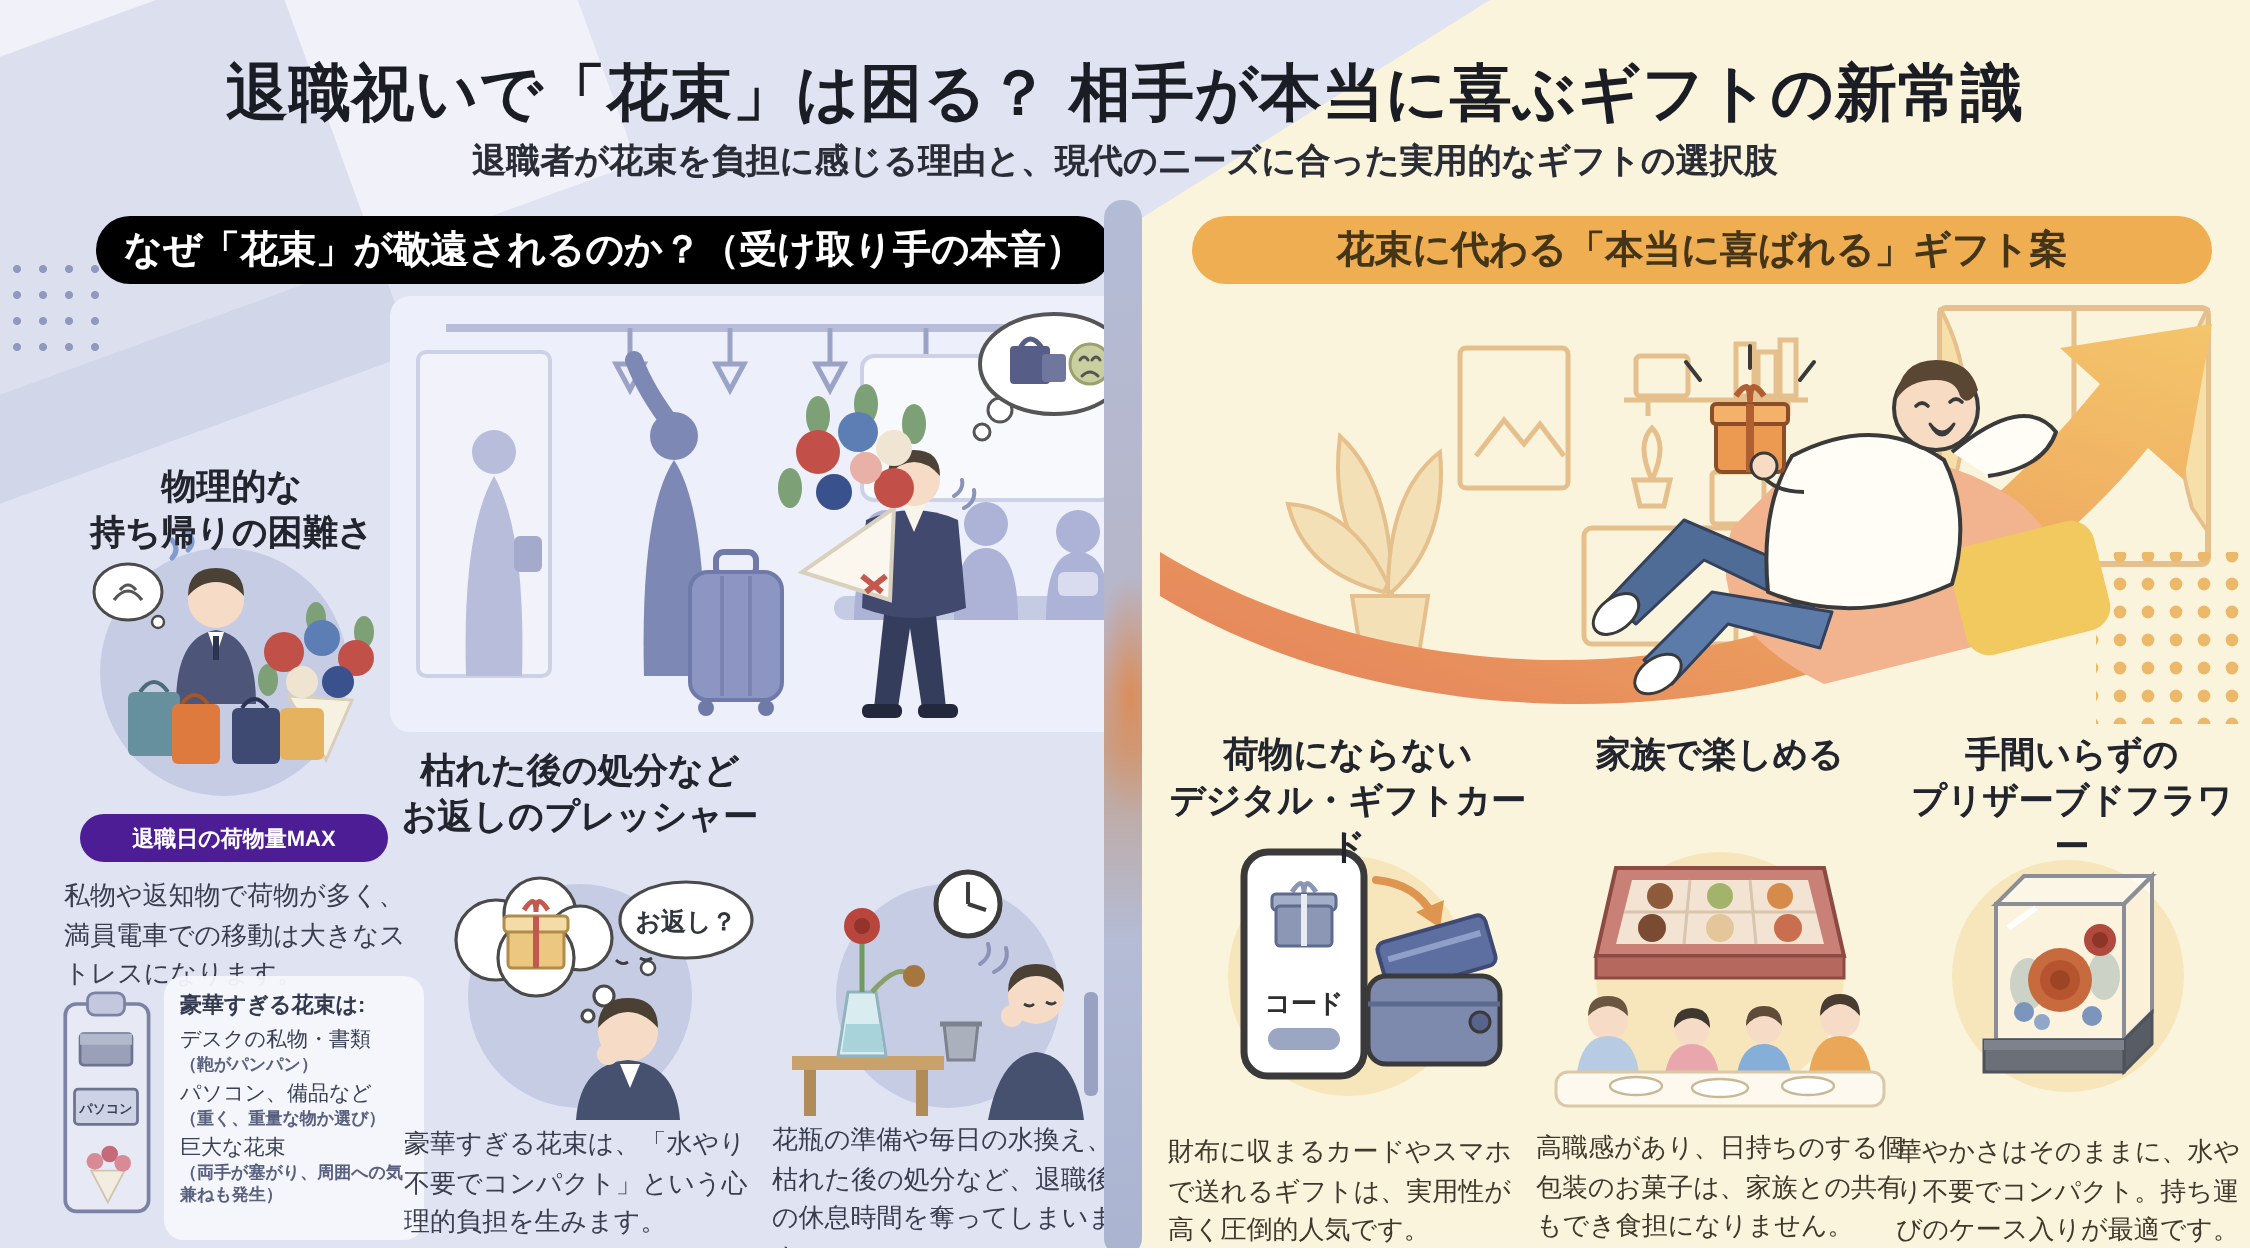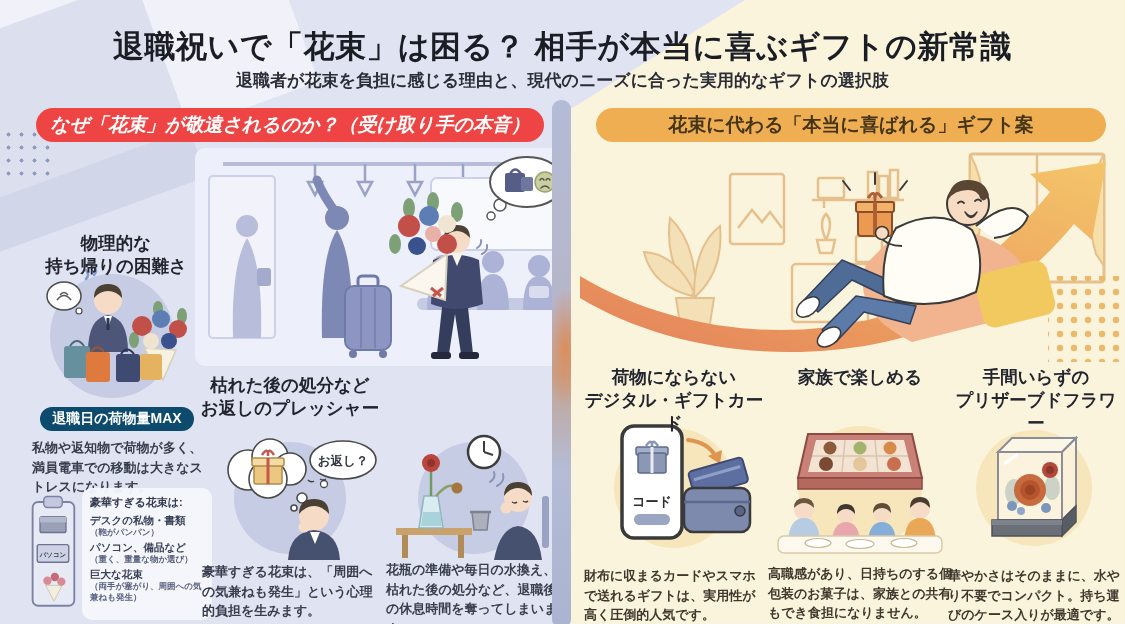--- a/index.html
+++ b/index.html
@@ -16,37 +16,37 @@
   .divider{position:absolute;left:552px;top:100px;width:19px;height:528px;z-index:6;border-radius:9px;
     background:
       radial-gradient(140% 16% at 70% 47%,rgba(222,138,82,.9),rgba(222,138,82,0) 72%),
       linear-gradient(180deg,#b3bcd6 0%,#b7b5c8 42%,#c3a493 52%,#b4bcd6 70%,#aab4d0 100%);}
   .title{position:absolute;left:0;right:0;top:26px;text-align:center;font-size:31px;
     font-weight:900;color:#1b1d24;letter-spacing:.5px;z-index:4;}
   .subtitle{position:absolute;left:0;right:0;top:69px;text-align:center;font-size:17px;
     font-weight:700;color:#2a2d36;z-index:4;}
   .pill{position:absolute;top:108px;height:34px;border-radius:18px;display:flex;
     align-items:center;justify-content:center;font-size:19px;font-weight:800;z-index:5;}
-  .pill-left{left:36px;width:508px;background:#ef4444;color:#ffffff;font-style:italic;}
+  .pill-left{left:48px;width:508px;background:#000000;color:#ffffff;}
   .pill-right{left:596px;width:510px;background:#f0ae52;color:#443519;}
   .col-title{position:absolute;text-align:center;font-size:17.5px;font-weight:800;
     line-height:1.3;color:#22252d;z-index:4;}
-  .col-body{position:absolute;font-size:13px;font-weight:700;line-height:1.5;
+  .col-body{position:absolute;font-size:13px;font-weight:400;line-height:1.5;
     color:#383e4e;z-index:4;}
   .right-text{color:#3e392c;}
   .badge{position:absolute;left:40px;top:407px;width:154px;height:24px;border-radius:12px;
-    background:#0c4a6e;color:#ffffff;font-size:14px;font-weight:800;display:flex;
+    background:#4c1d95;color:#ffffff;font-size:11px;font-weight:800;display:flex;
     align-items:center;justify-content:center;z-index:4;}
   .illus{position:absolute;z-index:3;}
   .checklist{position:absolute;left:28px;top:488px;width:184px;height:132px;display:flex;
     gap:4px;z-index:4;}
   .check-box{flex:1;background:rgba(246,247,251,.95);border-radius:10px;padding:7px 8px 5px 8px;}
   .check-title{font-size:11px;font-weight:800;color:#343a50;margin-bottom:4px;}
   .check-item{margin-bottom:4px;}
-  .check-label{display:block;font-size:10.5px;font-weight:700;color:#3a4156;line-height:1.2;}
+  .check-label{display:block;font-size:10.5px;font-weight:400;color:#3a4156;line-height:1.2;}
   .check-note{display:block;font-size:8.5px;font-weight:700;color:#5a6180;line-height:1.25;}
 </style>
 </head>
 <body>
 
 <div id="canvas">
   <div class="bg-right"></div>
   <div class="deco-a"></div>
   <div class="deco-b"></div>
   <div class="dots-left"></div>
@@ -241,21 +241,21 @@
     <g>
       <circle cx="112" cy="92" r="15" fill="#f6dcc6"></circle>
       <path d="M97 90 q0 -15 15 -15 q15 0 15 15 q-7 -8 -15 -8 q-8 0 -15 8 z" fill="#4a4034"></path>
       <path d="M86 136 q2 -28 26 -30 q24 2 26 30 z" fill="#46506f"></path>
       <polygon points="108,108 118,108 113,120" fill="#ffffff"></polygon>
       <circle cx="102" cy="103" r="5.5" fill="#f6dcc6"></circle>
       <path d="M106 56 q3 3 6 1 M118 55 q3 2 6 0" stroke="#3c3c3c" fill="none" stroke-width="1.4"></path>
     </g>
   </svg>
 
-  <div class="col-body" style="left:202px;top:562px;width:180px">豪華すぎる花束は、「周囲への気兼ねも発生」という心理的負担を生みます。</div>
+  <div class="col-body" style="left:202px;top:562px;width:180px">豪華すぎる花束は、「水やり不要でコンパクト」という心理的負担を生みます。</div>
 
 
   <svg class="illus" style="left:386px;top:424px" width="176" height="136" viewBox="0 0 176 136">
     <circle cx="88" cy="74" r="56" fill="#c7cce5"></circle>
     <g>
       <circle cx="98" cy="28" r="16" fill="#fff" stroke="#3c3c3c" stroke-width="2.5"></circle>
       <line x1="98" y1="28" x2="98" y2="17" stroke="#3c3c3c" stroke-width="2"></line>
       <line x1="98" y1="28" x2="107" y2="31" stroke="#3c3c3c" stroke-width="2"></line>
     </g>
     <rect x="10" y="104" width="76" height="7" fill="#c9a26b"></rect>

